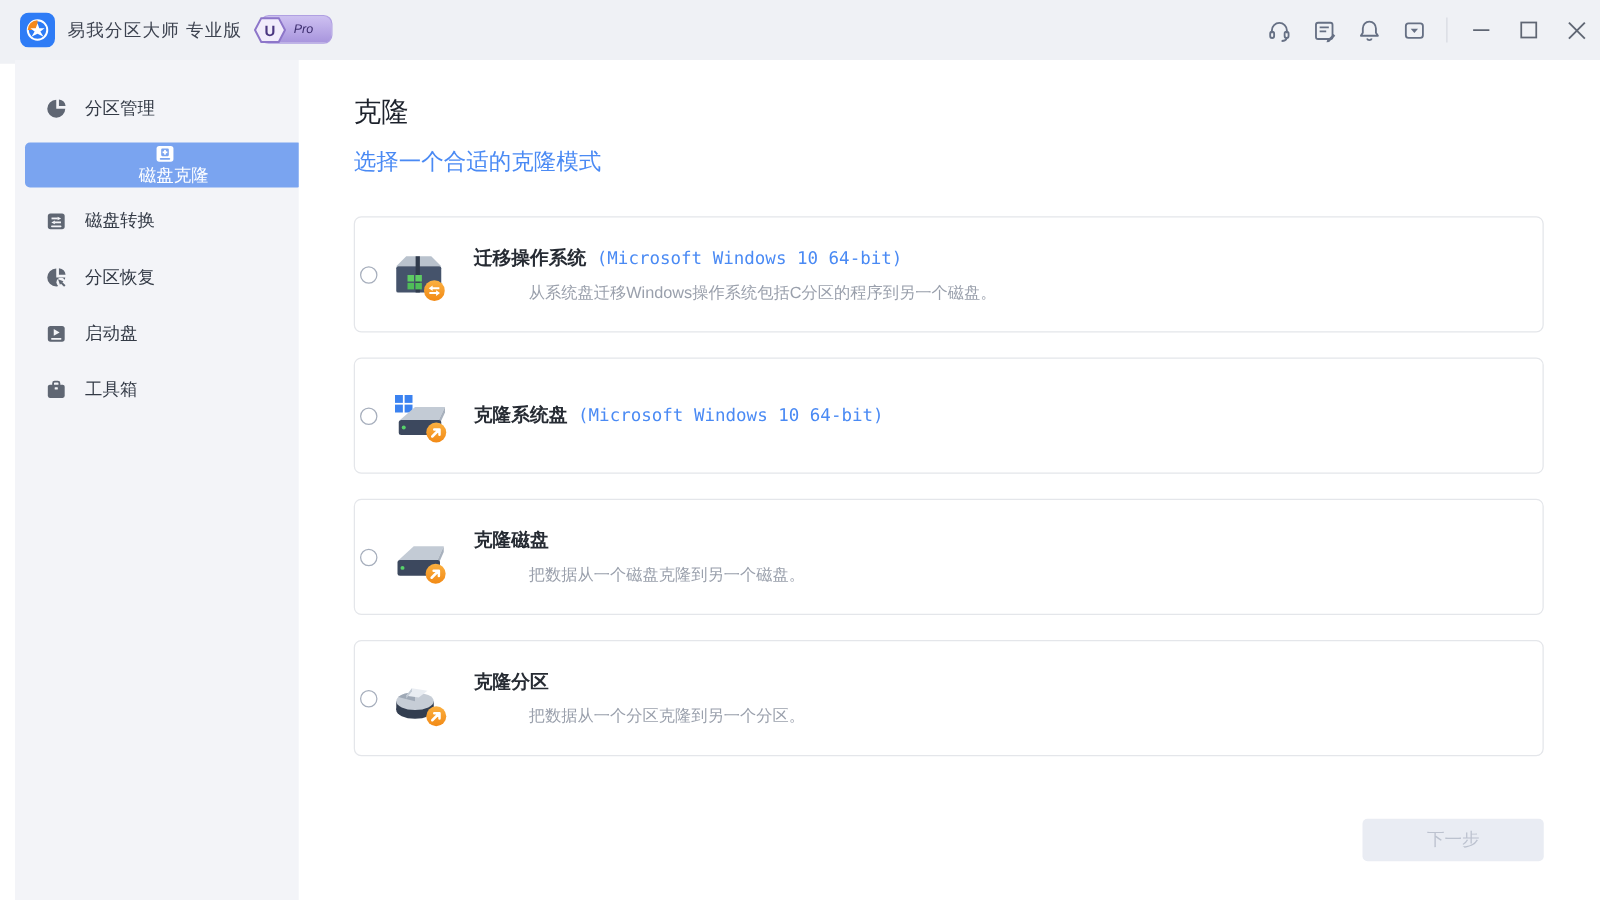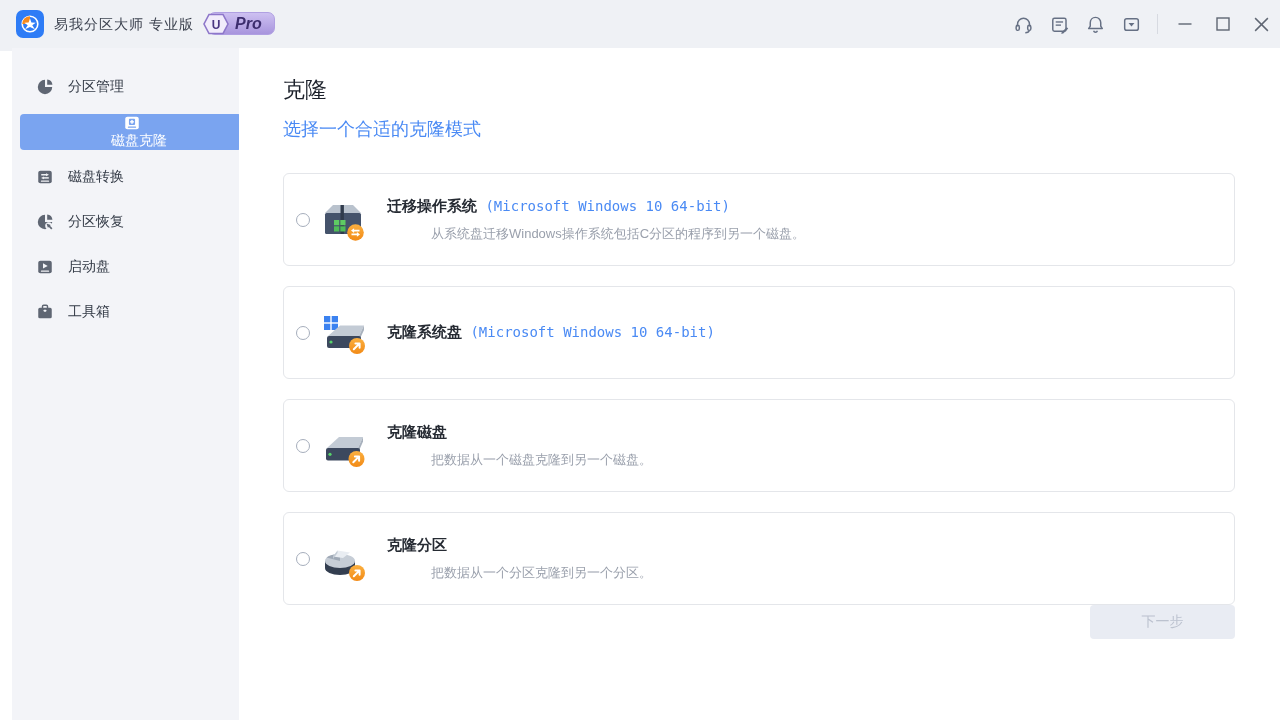--- a/index.html
+++ b/index.html
@@ -21,21 +21,21 @@
     font-size: 14px; color: #3d4350; letter-spacing: 1px;
   }
   .pro-badge {
     position: absolute; left: 208px; top: 12px; height: 23px; min-width: 58px;
     background: linear-gradient(180deg, #cdc0f1 0%, #a895dd 100%);
     border: 1px solid #b0a0e2; border-radius: 7px;
     padding: 0 12px 0 26px;
     display: flex; align-items: center;
   }
   .pro-badge .pro-text {
-    font-size: 16px; font-weight: bold; font-style: italic; color: #3c2d6e;
+    font-size: 10px; font-weight: normal; font-style: italic; color: #3c2d6e;
   }
   .pro-hex { position: absolute; left: -8px; top: -1px; width: 30px; height: 24px; }
 
   .tb-icons { position: absolute; right: 0; top: 0; height: 48px; display: flex; align-items: center; }
   .tb-btn {
     width: 36px; height: 48px; display: flex; align-items: center; justify-content: center;
     cursor: pointer;
   }
   .tb-sep { width: 1px; height: 20px; background: #d7dae1; margin: 0 8px; }
   .winctl { width: 38px; }
@@ -62,34 +62,34 @@
   .content {
     position: absolute; left: 239px; top: 48px; width: 1041px; height: 672px;
     background: #ffffff; padding: 28px 45px 0 44px;
   }
   .page-title { font-size: 22px; font-weight: normal; color: #1c212b; line-height: 28px; }
   .page-subtitle { margin-top: 13px; font-size: 18px; color: #4a8af4; cursor: default; }
 
   .cards { margin-top: 32px; display: flex; flex-direction: column; gap: 20px; }
   .card {
     width: 952px; height: 93px; border: 1px solid #e4e6ea; border-radius: 6px;
-    display: flex; align-items: center; padding-left: 12px; cursor: pointer;
+    display: flex; align-items: center; padding-left: 4px; cursor: pointer;
     background: #fff;
   }
   .radio {
     width: 14px; height: 14px; border-radius: 50%; border: 1px solid #a6aebc;
     flex: 0 0 auto; background: #fff;
   }
   .card .c-icon { width: 48px; height: 48px; margin-left: 9px; flex: 0 0 auto; }
   .card .c-text { margin-left: 20px; }
   .card .c-title { font-size: 15px; font-weight: bold; color: #262b33; }
   .card .c-title .suffix { color: #4a8af4; font-weight: normal; font-family: "DejaVu Sans Mono", monospace; font-size: 14px; }
   .card .c-desc { margin-top: 9px; font-size: 13px; color: #9aa0ac; margin-left: 44px; }
 
-  .footer { width: 952px; display: flex; justify-content: flex-end; }
+  .footer { width: 952px; margin-top: 50px; display: flex; justify-content: flex-end; }
   .next-btn {
     width: 145px; height: 34px; border: none; border-radius: 4px;
     background: #e9ecf3; color: #bcc2cf; font-size: 14px;
     font-family: "Liberation Sans", "DejaVu Sans", sans-serif;
     cursor: default;
   }
 </style>
 </head>
 <body>
 

